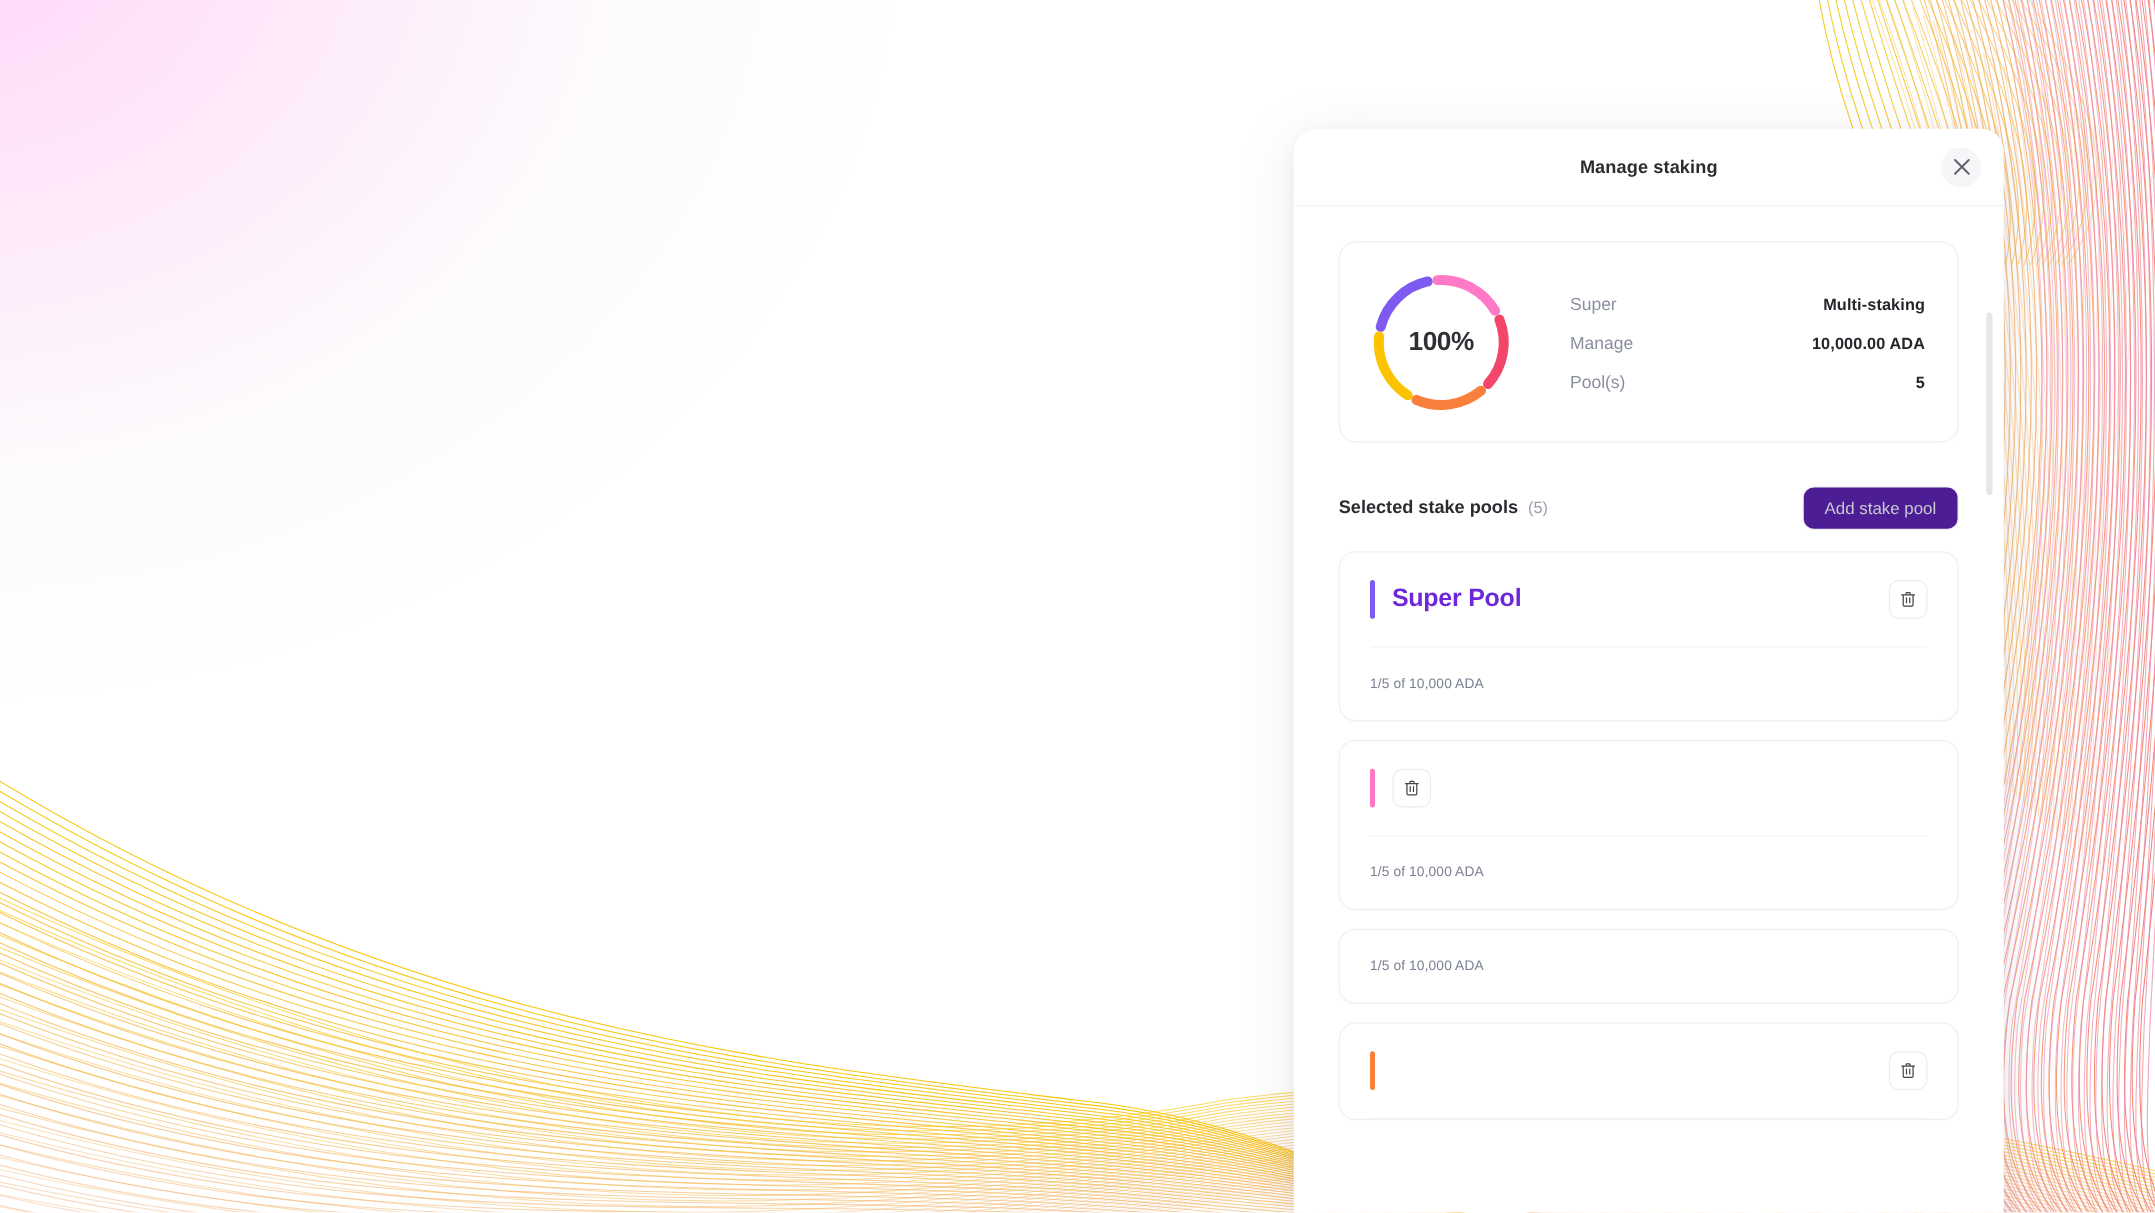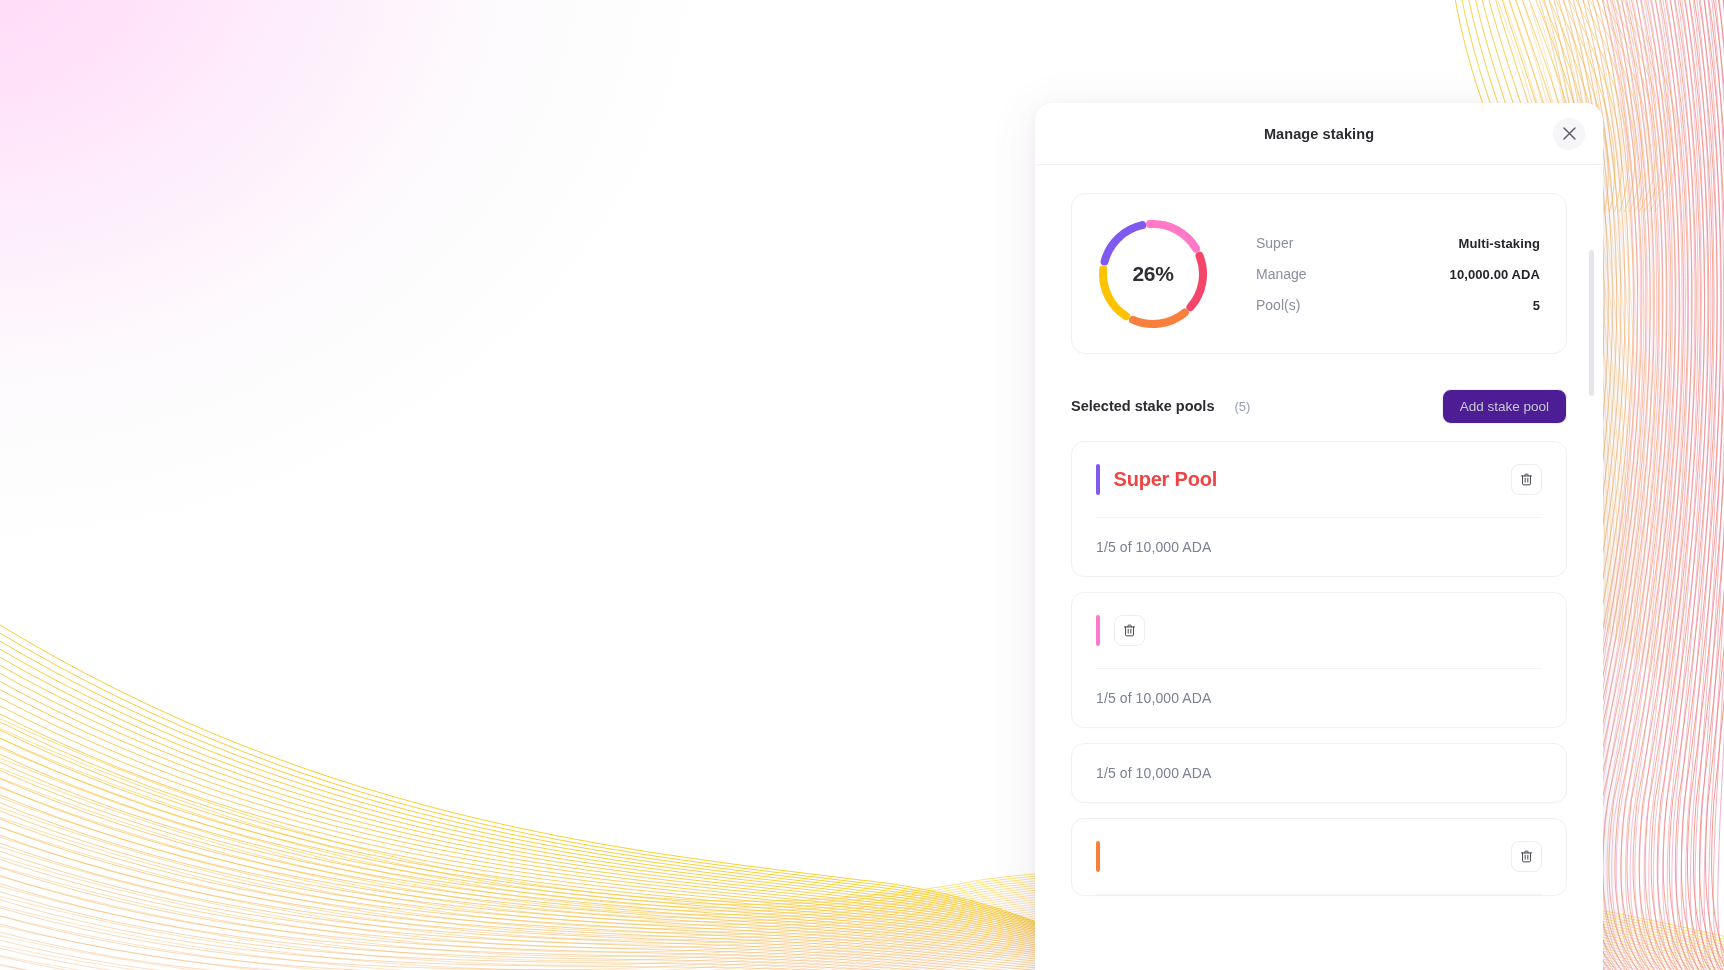--- a/index.html
+++ b/index.html
@@ -148,21 +148,21 @@
   #pools-header {
     margin-top: 34px;
     display: flex;
     align-items: center;
     justify-content: space-between;
     height: 36px;
   }
   #pools-heading {
     display: flex;
     align-items: baseline;
-    gap: 20px;
+    gap: 8px;
     justify-content: flex-end;
   }
   #pools-heading-label {
     font-size: 14.5px;
     font-weight: 700;
     color: #2b2b30;
   }
   #pools-heading-count {
     font-size: 13px;
     font-weight: 400;
@@ -203,42 +203,42 @@
   }
   .pool-accent {
     width: 3.5px;
     height: 31px;
     border-radius: 2px;
     flex: 0 0 3.5px;
   }
   .pool-name {
     font-size: 20px;
     font-weight: 700;
-    color: #ef4444;
+    color: #6d28d9;
     letter-spacing: -.2px;
     flex: 1;
   }
   .pool-delete-button {
     width: 31px; height: 31px;
     border: 1px solid #ececf1;
     border-radius: 8px;
     background: #fff;
     display: flex; align-items: center; justify-content: center;
     cursor: pointer;
     padding: 0;
     flex: 0 0 31px;
   }
   .pool-delete-button svg { display: block; }
   .pool-card-bottom {
     height: 58px;
     display: flex;
     align-items: center;
   }
   .pool-amount {
-    font-size: 14px;
+    font-size: 11px;
     color: #7b8194;
     letter-spacing: .1px;
   }
 </style>
 </head>
 <body>
 
 <div id="bg-root">
   <svg id="bg-waves" viewBox="0 0 1724 970" preserveAspectRatio="none" xmlns="http://www.w3.org/2000/svg">
     <g id="waves-bottom-left" fill="none" stroke-width="1">
@@ -845,21 +845,21 @@
 
     <div id="stats-card">
       <div id="donut-wrap">
         <svg id="donut-svg" width="122" height="122" viewBox="0 0 122 122" xmlns="http://www.w3.org/2000/svg">
             <path d="M 12.592617981094612 48.48099979727793 A 50 50 0 0 1 50.17801930309486 12.185199644003333" stroke="#7F5AF0" stroke-width="8" stroke-linecap="round" fill="none"></path>
             <path d="M 57.94757302325715 11.093260078906653 A 50 50 0 0 1 104.08145802207629 35.6230818519648" stroke="#FF79C6" stroke-width="8" stroke-linecap="round" fill="none"></path>
             <path d="M 107.52087839910124 42.67493866378514 A 50 50 0 0 1 98.44778603945011 94.13100241078688" stroke="#F4466B" stroke-width="8" stroke-linecap="round" fill="none"></path>
             <path d="M 92.8039110138882 99.581229169386 A 50 50 0 0 1 41.062546553737704 106.85300371925621" stroke="#F97F3D" stroke-width="8" stroke-linecap="round" fill="none"></path>
             <path d="M 34.13501958265882 103.16957229064428 A 50 50 0 0 1 11.230190081641062 56.2077123739888" stroke="#FDC300" stroke-width="8" stroke-linecap="round" fill="none"></path>
           </svg>
-        <div id="donut-label">26%</div>
+        <div id="donut-label">100%</div>
       </div>
       <div id="stats-rows">
         <div class="stat-row">
           <span class="stat-key">Super</span>
           <span class="stat-val">Multi-staking</span>
         </div>
         <div class="stat-row">
           <span class="stat-key">Manage</span>
           <span class="stat-val">10,000.00 ADA</span>
         </div>

